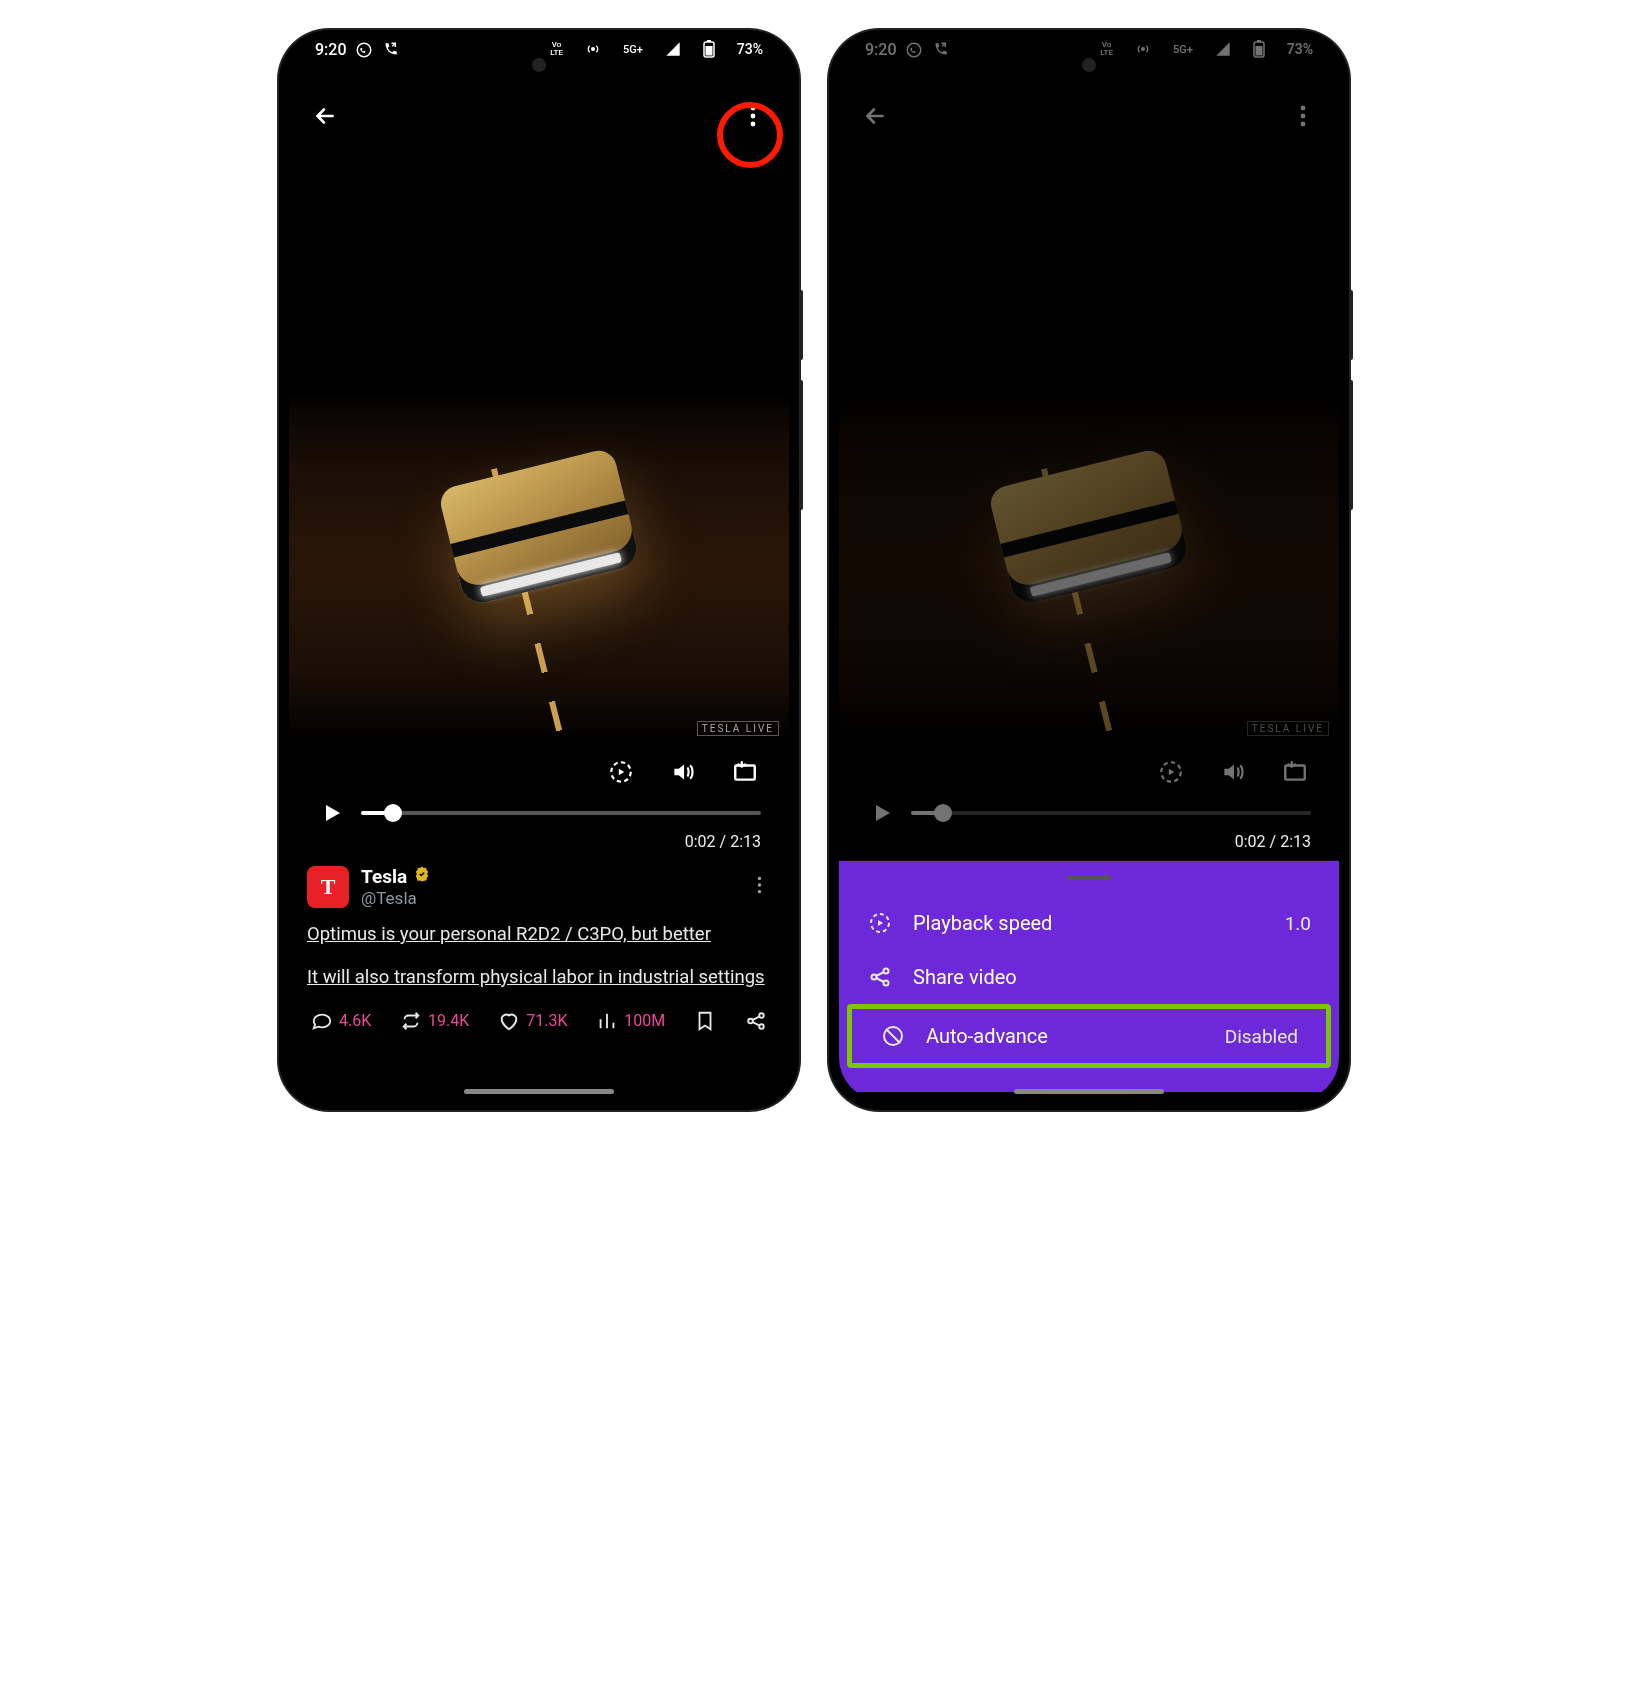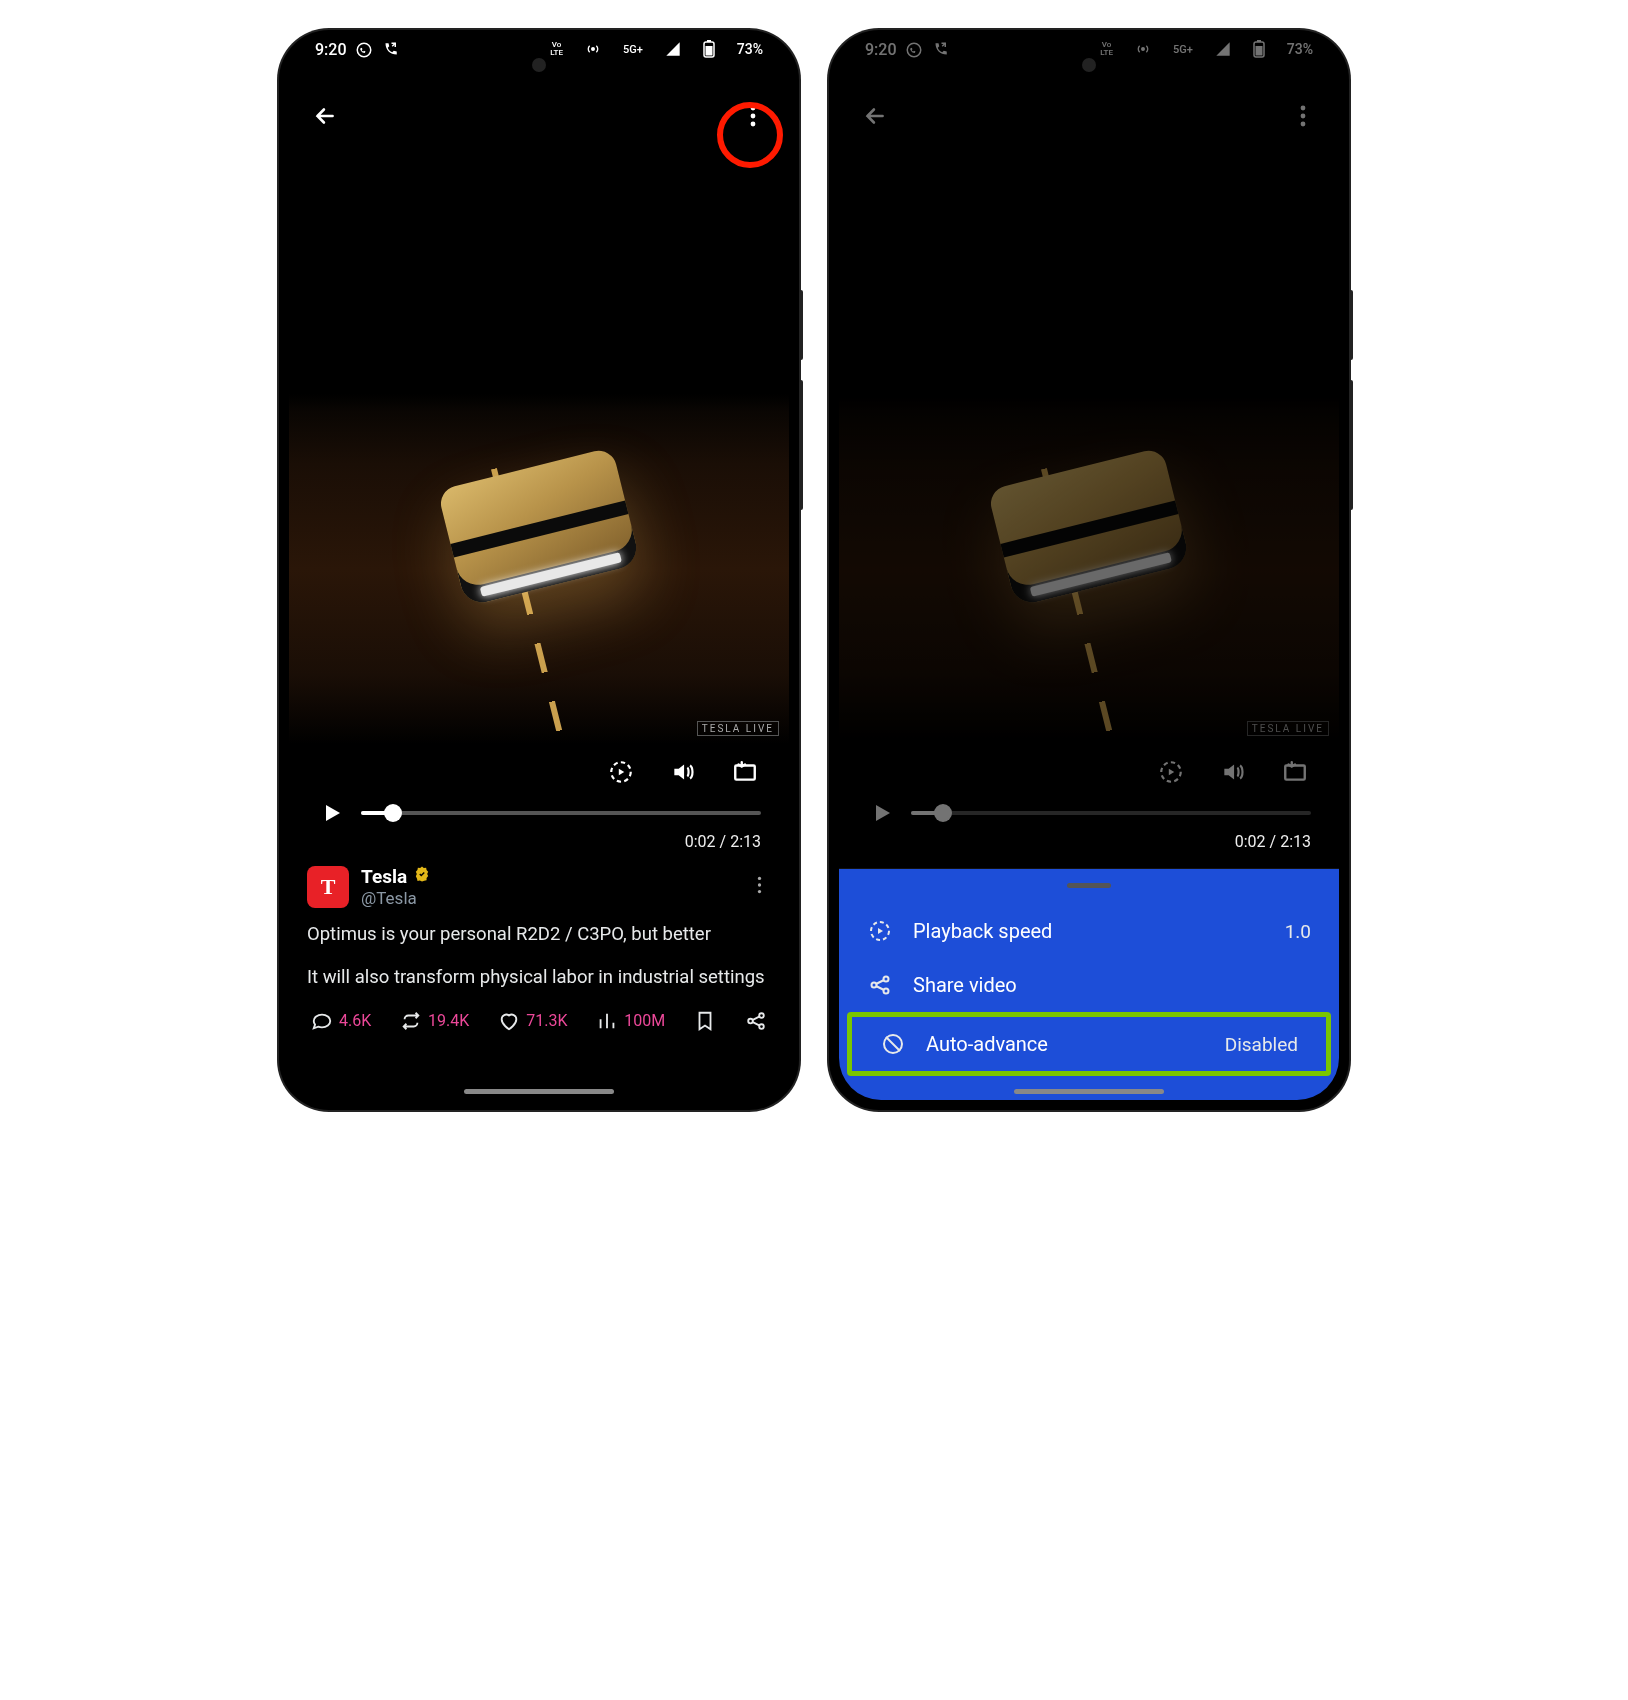--- a/index.html
+++ b/index.html
@@ -119,33 +119,33 @@
   .track .thumb { position:absolute; left:8%; top:50%; transform:translate(-50%,-50%); width:18px; height:18px; background:#fff; border-radius:50%;}
   .time-row { text-align:right; padding:0 28px 6px 0; font-size:16px; color:#eee;}
   
   .post-row { display:flex; align-items:center; padding: 8px 18px; gap:12px;}
   .avatar { width:42px; height:42px; border-radius:8px; background:#e82127; display:flex; align-items:center; justify-content:center; font-weight:700; font-size:22px; color:#fff; font-family: Georgia, serif;}
   .post-names { flex:1; }
   .display-name { font-weight:700; font-size:19px; display:flex; align-items:flex-start; gap:6px;}
   .verify { width:18px;height:18px; }
   .handle { color:#8b98a5; font-size:17px;}
   .post-more { color:#aaa; width:24px; text-align:center;}
-  .post-body { padding: 6px 18px; font-size:18.5px; line-height:1.35; color:#e7e9ea;}
+  .post-body { padding: 6px 18px; font-size:18.5px; line-height:1.35; color:#e7e9ea;text-decoration:underline;}
   .post-body p + p { margin-top:18px; }
   
   .actionbar {
     display:flex; align-items:flex-end; justify-content:space-between;
     padding: 14px 22px 0 22px; font-size:16px; color:#ec4899;
   }
   .act { display:flex; align-items:center; gap:6px; }
   .act svg { width:22px; height:22px; }
   
   .sheet {
-    position:absolute; left:0; right:0; bottom:0;
-    background:#1d4ed8; border-top:1px solid #111;
+    position:absolute; left:0; right:0; bottom:8px;
+    background:#6d28d9; border-top:1px solid #111;
     padding: 14px 0 24px 0;
   }
   .sheet-handle{
     width:44px;height:5px;background:#555;border-radius:3px;margin:0 auto 16px auto;
   }
   .sheet-row{
     display:flex; align-items:center; gap:20px;
     padding: 14px 28px; font-size:20px;
   }
   .sheet-row .label{ flex:1; }

